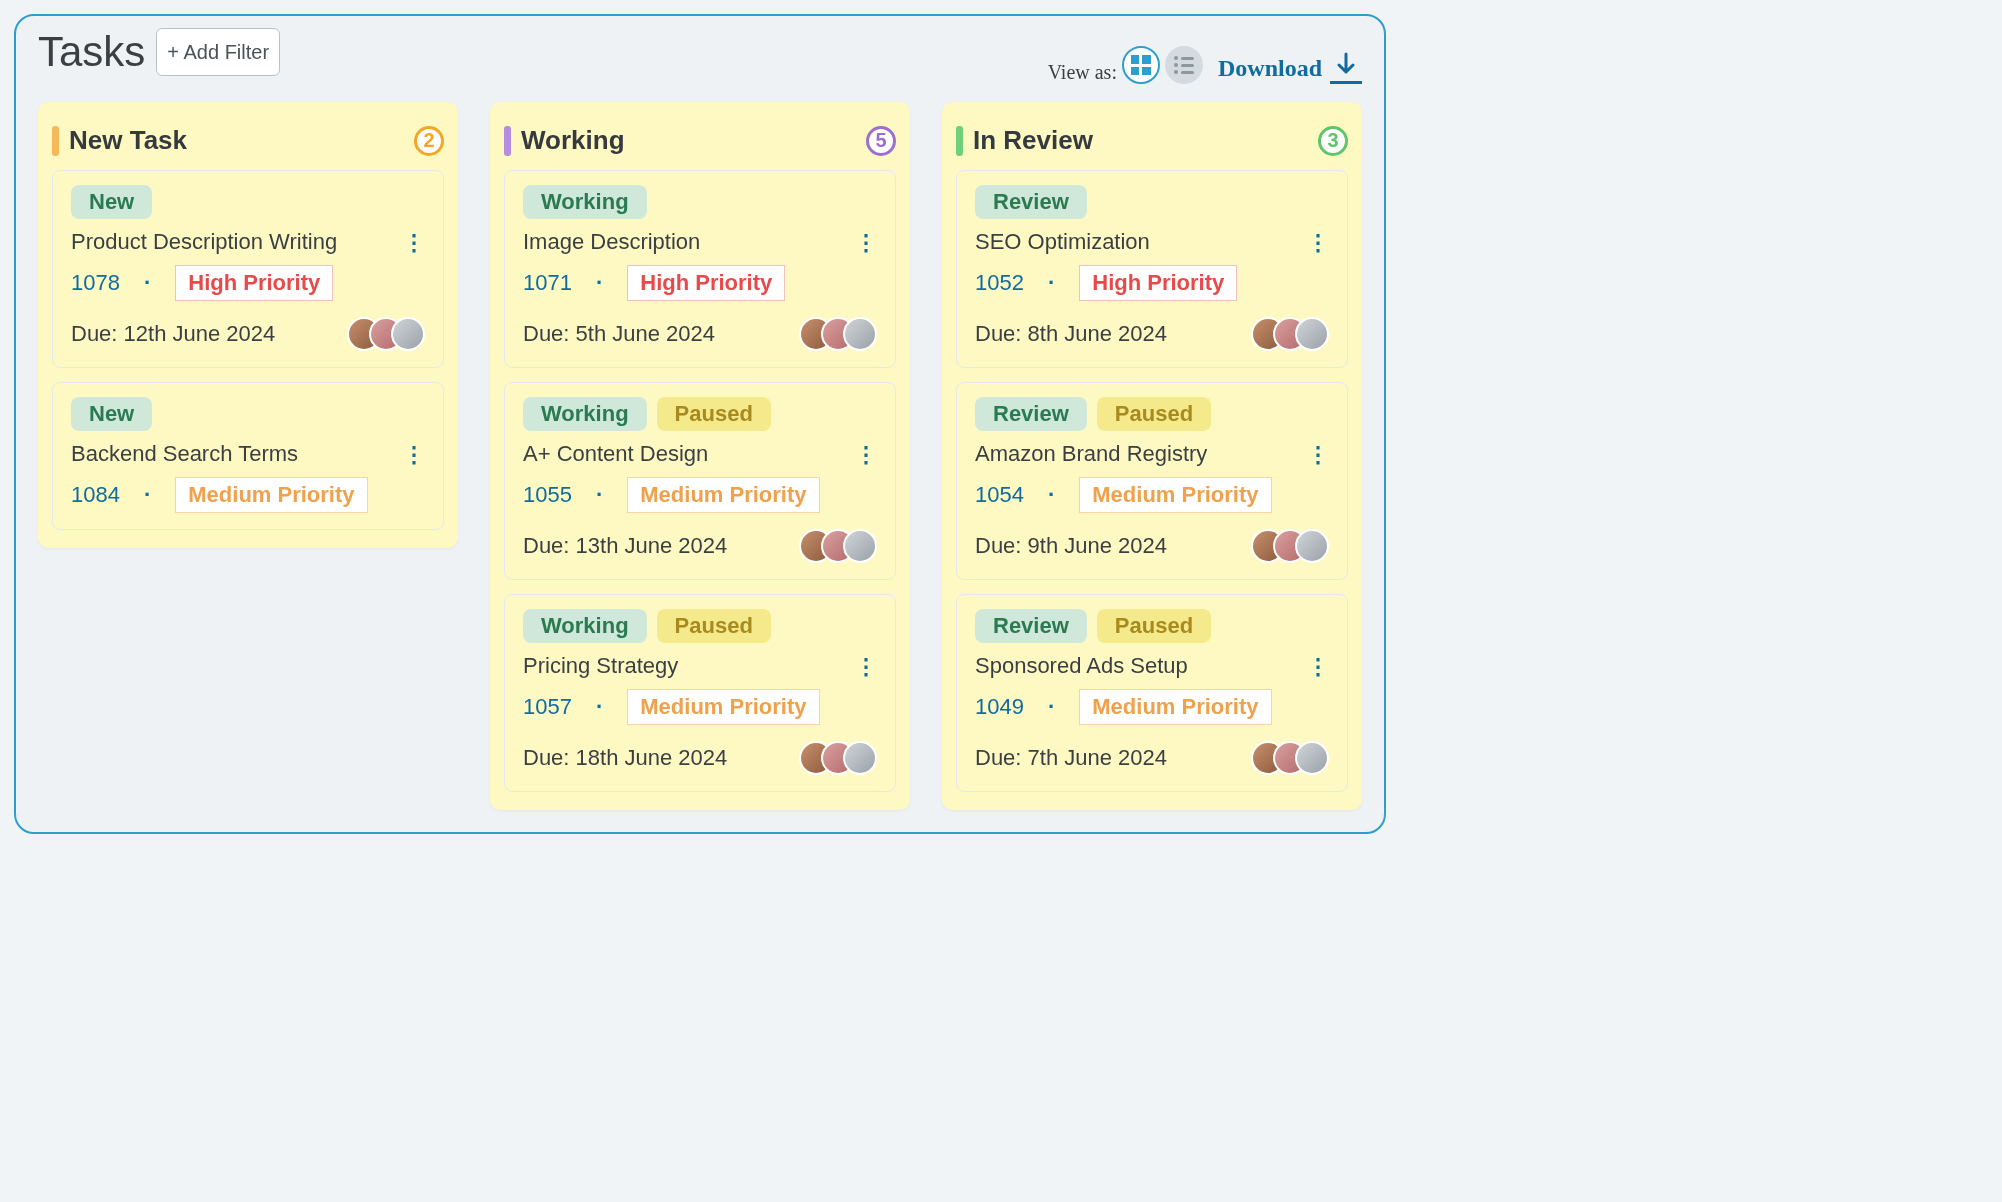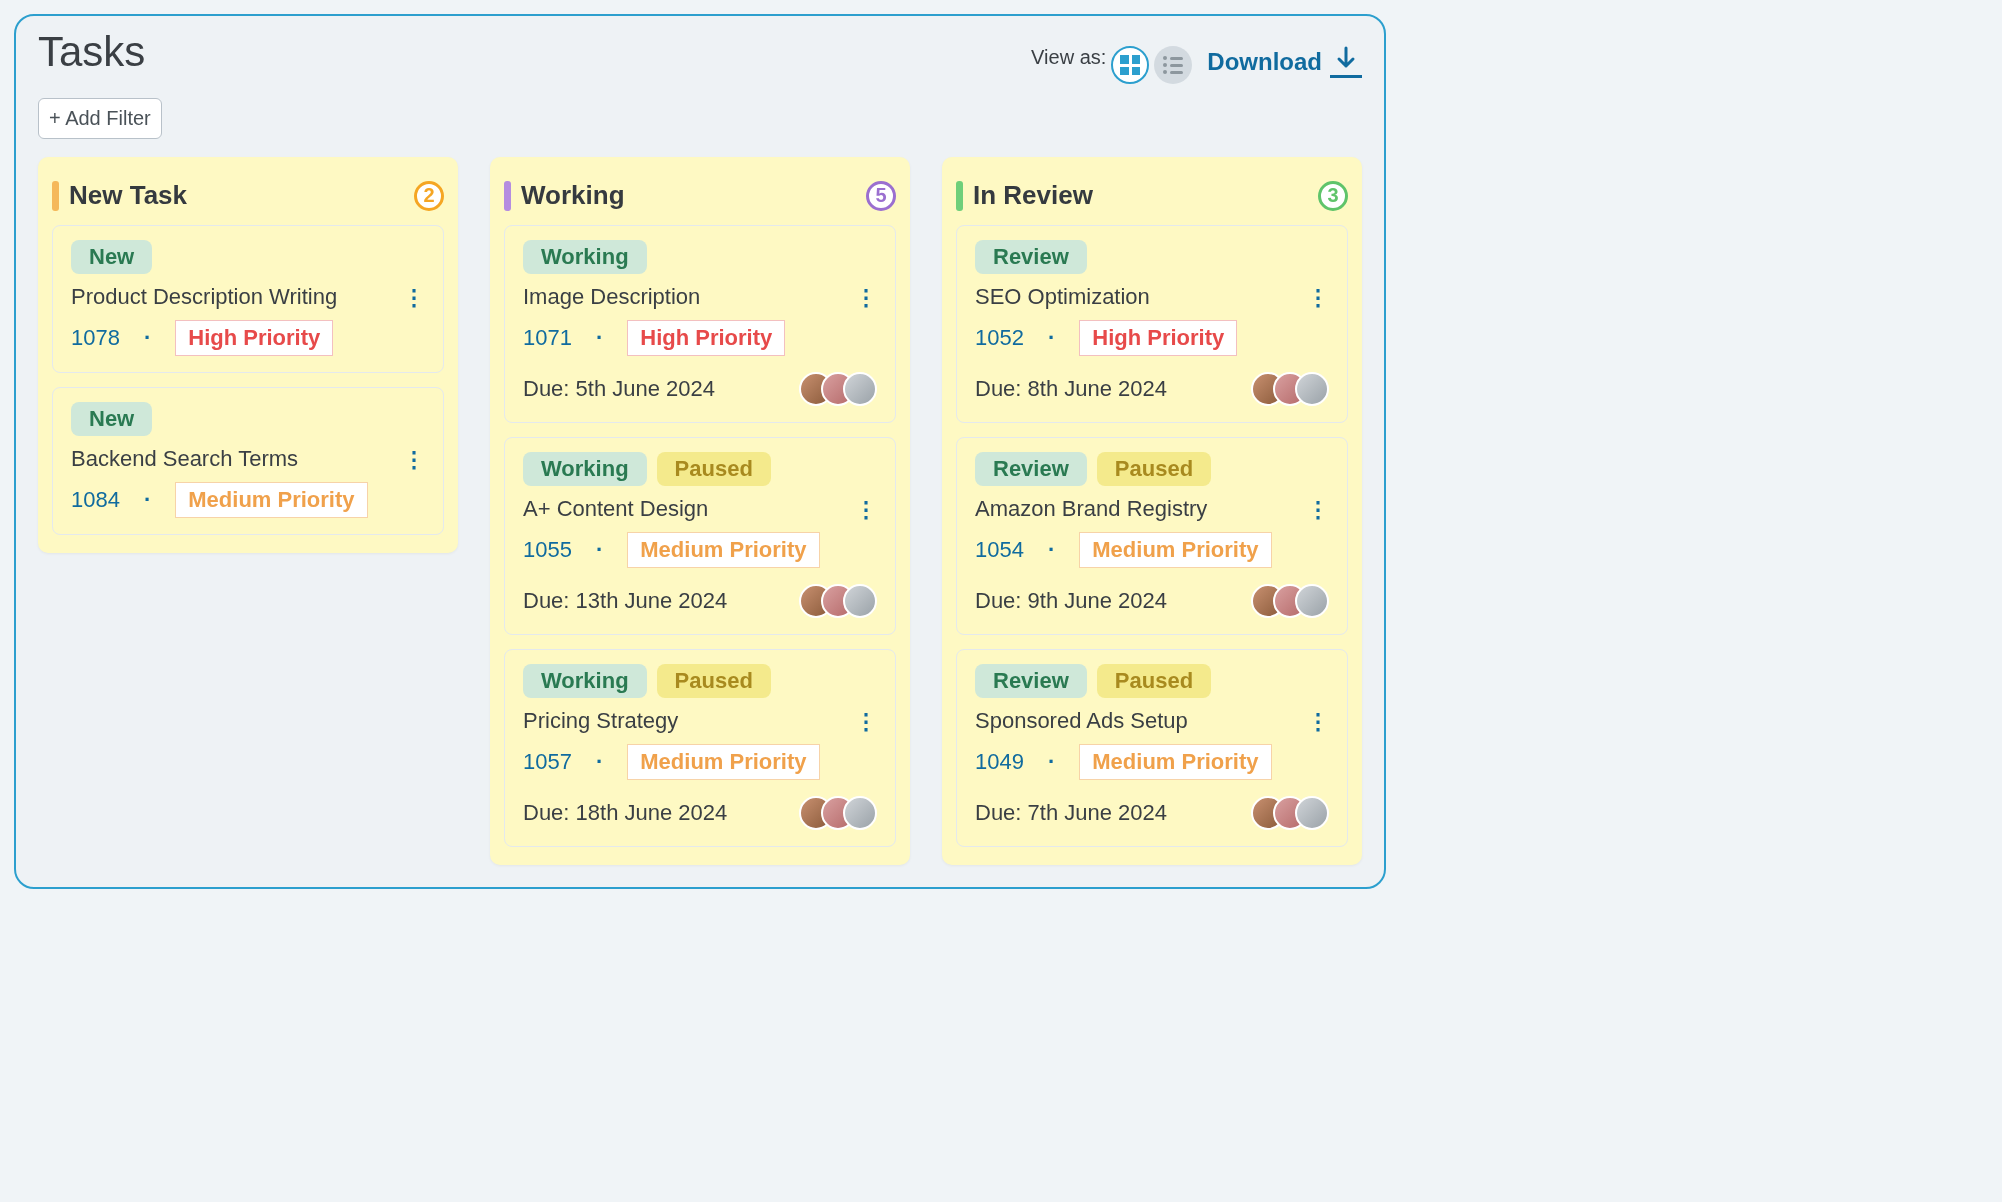--- a/index.html
+++ b/index.html
@@ -16,41 +16,42 @@
     border:2px solid #2c9fce;
     border-radius:20px;
     padding:12px 22px 22px 22px;
     position:relative;
   }
   .header-row {
     display:flex;
     justify-content:space-between;
     align-items:flex-start;
   }
-  .title-block { display:flex; flex-direction:column; gap:22px;}
+  .title-block { display:flex; flex-direction:row; gap:11px;}
   .title {
     font-size:42px;
     color:#3a3f44;
     font-weight:400;
   }
   .add-filter {
     background:#fff;
     border:1px solid #b8c1c9;
     border-radius:6px;
     padding:8px 10px;
     font-size:20px;
     color:#4a5258;
     cursor:pointer;
     width:fit-content;
   }
   .toolbar {
     display:flex;
-    align-items:flex-start;
+    align-items:flex-end;
     gap:5px;
     padding-top:18px;
+    font-family:Liberation Serif, serif;
   }
   .viewas-label { font-size:20px; color:#3a3f44; }
   .icon-btn {
     width:38px; height:38px;
     border-radius:50%;
     display:flex; align-items:center; justify-content:center;
     cursor:pointer;
   }
   .icon-btn.active { border:2px solid #2c9fce; background:#fff;}
   .icon-btn.inactive { background:#d3dae0; }
@@ -219,20 +220,28 @@
           </div>
           <div class="task-title-row">
             <span class="task-title">Product Description Writing</span>
             <span class="more-icon">⋮</span>
           </div>
           <div class="meta-row">
             <span class="task-id">1078</span>
             <span class="dot">·</span>
             <span class="priority high">High Priority</span>
           </div>
+          <div class="due-row">
+            <span class="due-text">Due: 12th June 2024</span>
+            <span class="avatars">
+              <span class="avatar av1"></span>
+              <span class="avatar av2"></span>
+              <span class="avatar av3"></span>
+            </span>
+          </div>
         </div>
         <div class="task-card">
           <div class="pill-row">
             <span class="pill status">New</span>
           </div>
           <div class="task-title-row">
             <span class="task-title">Backend Search Terms</span>
             <span class="more-icon">⋮</span>
           </div>
           <div class="meta-row">

